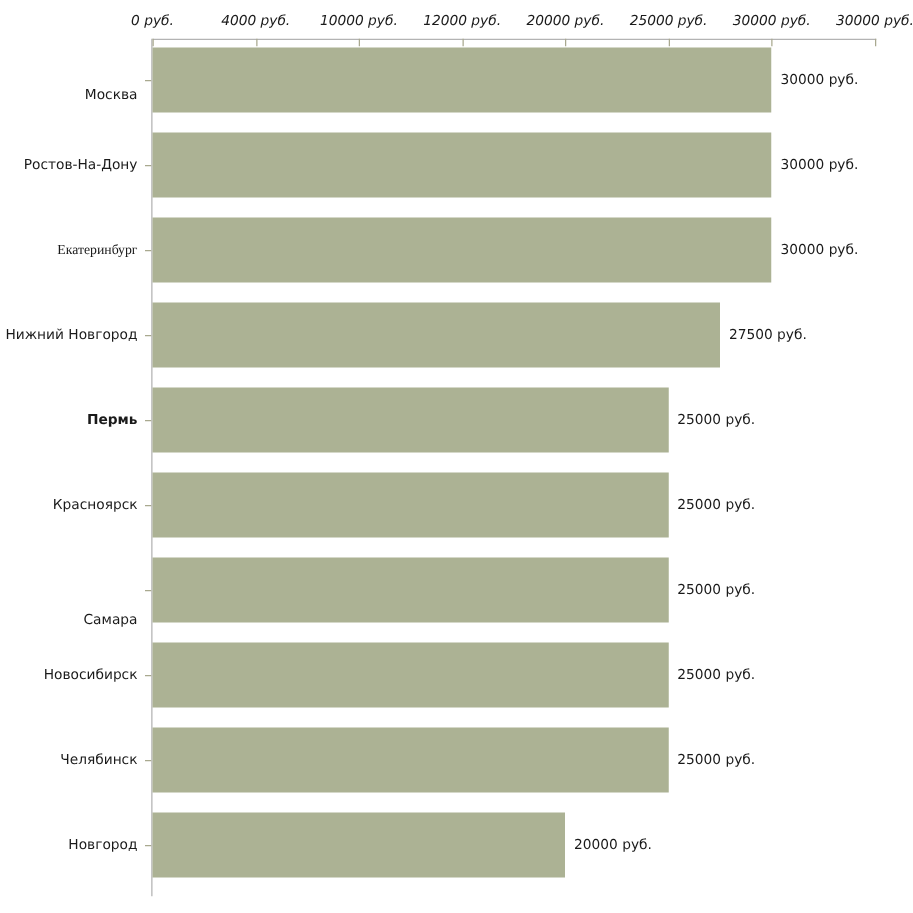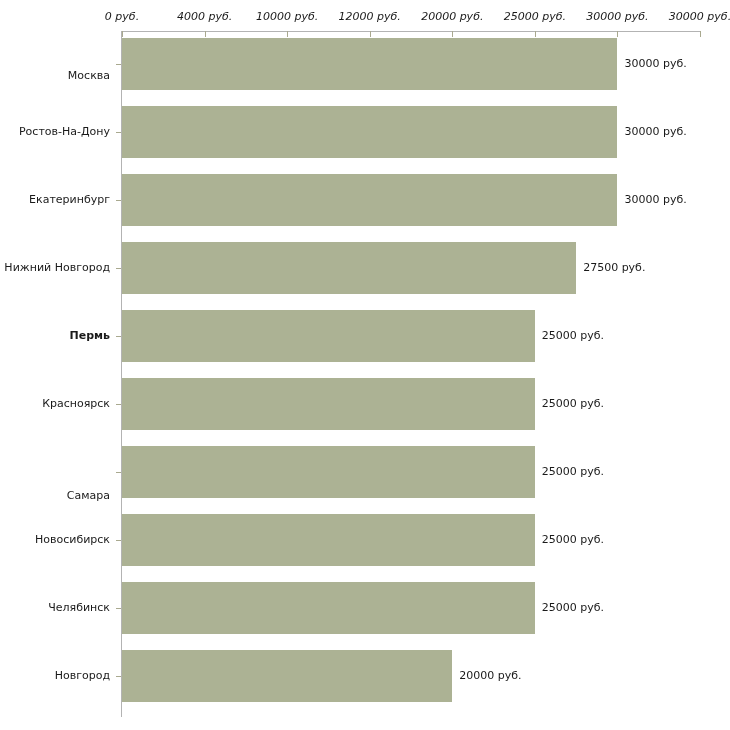--- a/index.html
+++ b/index.html
@@ -110,21 +110,21 @@
       <div class="x-tick-label" style="left: 617.429px;">30000 руб.</div>
       <div class="x-tick" style="left: 700px;"></div>
       <div class="x-tick-label" style="left: 700px;">30000 руб.</div>
     </div>
   <div id="yticks-layer">
       <div class="y-tick" style="top: 64px;"></div>
       <div class="y-tick-label" style="top: 64px; margin-top: 12px;">Москва</div>
       <div class="y-tick" style="top: 132px;"></div>
       <div class="y-tick-label" style="top: 132px; text-align: right;">Ростов-На-Дону</div>
       <div class="y-tick" style="top: 200px;"></div>
-      <div class="y-tick-label" style="top: 200px;">Екатеринбург</div>
+      <div class="y-tick-label" style="top: 200px; font-family: Liberation Serif, serif;">Екатеринбург</div>
       <div class="y-tick" style="top: 268px;"></div>
       <div class="y-tick-label" style="top: 268px;">Нижний Новгород</div>
       <div class="y-tick" style="top: 336px;"></div>
       <div class="y-tick-label" style="top: 336px; font-weight: bold;">Пермь</div>
       <div class="y-tick" style="top: 404px;"></div>
       <div class="y-tick-label" style="top: 404px;">Красноярск</div>
       <div class="y-tick" style="top: 472px;"></div>
       <div class="y-tick-label" style="top: 453px; margin-top: 43px;">Самара</div>
       <div class="y-tick" style="top: 540px;"></div>
       <div class="y-tick-label" style="top: 540px; text-align: center;">Новосибирск</div>

